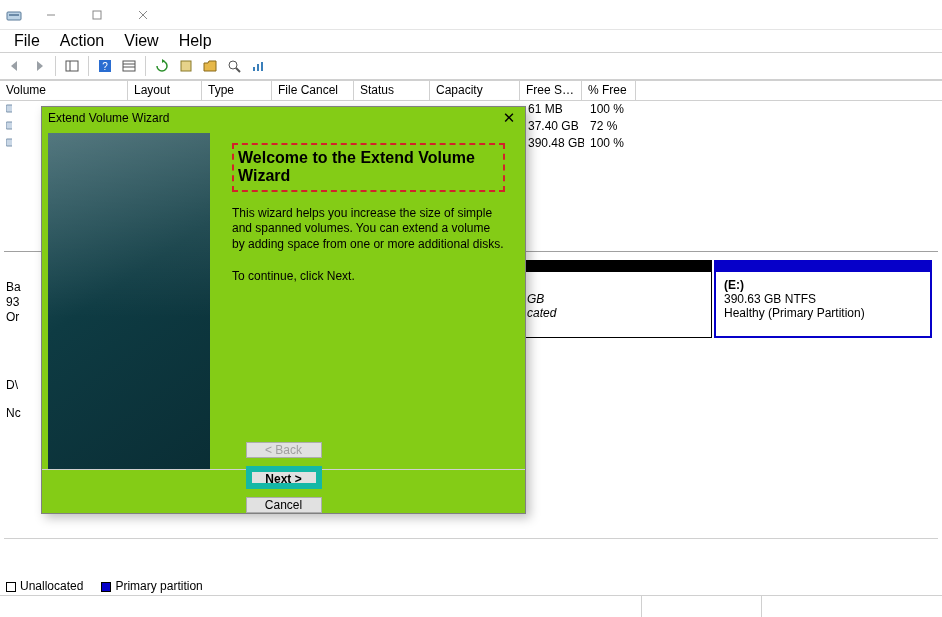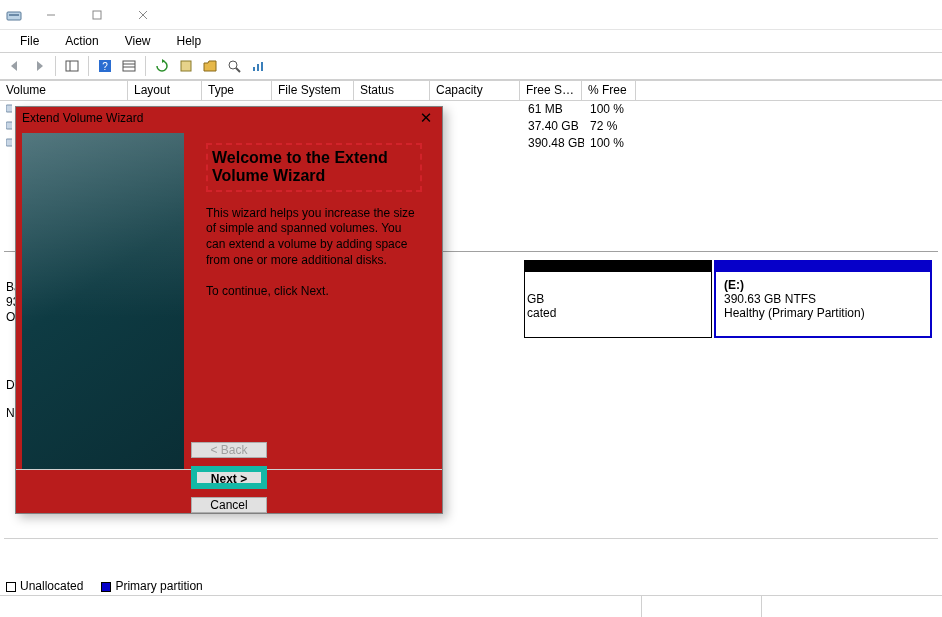--- a/index.html
+++ b/index.html
@@ -8,21 +8,21 @@
   
   .titlebar { height: 30px; display: flex; align-items: center; padding: 0 0 0 6px; background: #fff; border-bottom: 1px solid #e5e5e5; }
   .titlebar .app-icon { width: 16px; height: 16px; margin-right: 6px; }
   .titlebar .title { flex: 1; color: #6d6d6d; font-size: 12px; }
   .winbtns { display: flex; }
   .winbtn { width: 46px; height: 30px; display: flex; align-items: center; justify-content: center; color: #888; }
   .winbtn svg { stroke: #888; }
 
   
   .menubar { height: 22px; display: flex; align-items: center; padding: 0 6px; gap: 4px; }
-  .menu-item { padding: 2px 8px; font-size: 12px; margin-left: 6px; }
+  .menu-item { padding: 2px 8px; font-size: 16px; }
 
   
   .toolbar { height: 28px; border-top: 1px solid #d0d0d0; border-bottom: 1px solid #d0d0d0; display: flex; align-items: center; padding: 0 4px; gap: 2px; }
   .tb-btn { width: 22px; height: 22px; display: flex; align-items: center; justify-content: center; border: 1px solid transparent; }
   .tb-sep { width: 1px; height: 20px; background: #d0d0d0; margin: 0 3px; }
 
   
   .grid-area { border-top: 1px solid #d0d0d0; }
   .grid-header { display: flex; height: 20px; background: #fff; }
   .gh-cell { border-right: 1px solid #d0d0d0; border-bottom: 1px solid #d0d0d0; padding: 2px 6px; font-size: 12px; white-space: nowrap; overflow: hidden; text-overflow: ellipsis; }
@@ -37,21 +37,21 @@
 
   
   .legend { position:absolute; bottom:24px; left:6px; display:flex; gap:18px; align-items:center; font-size:12px; }
   .legend .sw { width:10px; height:10px; border:1px solid #000; display:inline-block; margin-right:4px; vertical-align:middle; }
   .legend .sw.blue { background:#0600c9; }
   .status-bar { position:absolute; bottom:0; left:0; right:0; height:22px; border-top:1px solid #d0d0d0; display:flex; }
   .status-bar .sb-cell { flex:1; border-right:1px solid #d0d0d0; }
   .status-bar .sb-cell:last-child { border-right:none; flex:0 0 180px; }
 
   
-  .wizard { position:absolute; left:15px; top:106px; width:428px; height:408px; background:#b91c1c; border:1px solid #808080; box-shadow: 4px 4px 10px rgba(0,0,0,0.25); }
+  .wizard { position:absolute; left:41px; top:106px; width:485px; height:408px; background:#84cc16; border:1px solid #808080; box-shadow: 4px 4px 10px rgba(0,0,0,0.25); }
   .wizard-title { height:22px; display:flex; align-items:center; padding:0 6px; font-size:12px; }
   .wizard-title .wt-text { flex:1; }
   .wizard-title .close { width:20px; height:20px; display:flex; align-items:center; justify-content:center; font-size:15px; }
   .wizard-body { display:flex; height:340px; }
   .wizard-banner { width:162px; background: linear-gradient(145deg, #2e5a63 0%, #0e3b43 45%, #0a2e35 100%); position:relative; margin:4px 0 0 6px; }
   .wizard-banner::before { content:""; position:absolute; top:0; left:0; right:0; height:55%; background: linear-gradient(180deg, rgba(255,255,255,0.18), rgba(255,255,255,0)); }
   .wizard-content { flex:1; padding: 14px 20px 10px 22px; font-size:12px; }
   .wiz-heading { font-size:16px; font-weight:bold; border:2px dashed #d2232a; padding:4px 6px 4px 4px; margin-bottom:14px; line-height:1.15; }
   .wiz-para { margin-bottom:16px; line-height:1.3; }
   .wizard-buttons { border-top:1px solid #d0d0d0; height:44px; display:flex; align-items:center; justify-content:flex-end; gap:8px; padding:0 14px;flex-direction:column; }
@@ -160,21 +160,21 @@
         <rect x="10" y="3" width="2" height="9" fill="#3a7fba"></rect>
       </svg>
     </div>
 </div>
 
 <div class="grid-area">
   <div class="grid-header">
     <div class="gh-cell" style="width:128px">Volume</div>
     <div class="gh-cell" style="width:74px">Layout</div>
     <div class="gh-cell" style="width:70px">Type</div>
-    <div class="gh-cell" style="width:82px">File System</div>
+    <div class="gh-cell" style="width:82px">File Cancel</div>
     <div class="gh-cell" style="width:76px">Status</div>
     <div class="gh-cell" style="width:90px">Capacity</div>
     <div class="gh-cell" style="width:62px">Free Spa...</div>
     <div class="gh-cell" style="width:54px">% Free</div>
     <div class="gh-cell" style="flex:1;border-right:none"></div>
   </div>
   <div class="grid-body">
 
     <div class="grid-row">
       <div class="gr-cell" style="width:10px"><span class="disk-icon"><svg width="14" height="10">
@@ -209,21 +209,21 @@
     <div class="disk-label-box" style="width:24px;border:none;padding:22px 2px 4px 2px;">
       <div>Ba</div>
       <div>93</div>
       <div>Or</div>
     </div>
   </div>
 
   <div style="position:absolute; top:8px; left:520px; width:188px; height:12px; background:#000;"></div>
   <div style="position:absolute; top:8px; left:710px; width:218px; height:12px; background:#0600c9;"></div>
 
-  <div style="position:absolute; top:20px; left:520px; width:188px; height:66px; border:1px solid #000; border-top:none; padding:20px 0 0 2px;">
+  <div style="position:absolute; top:20px; left:520px; width:188px; height:66px; border:1px solid #000; border-top:none; padding:20px 0 0 2px;font-style:italic;">
     <div>GB</div>
     <div>cated</div>
   </div>
 
   <div style="position:absolute; top:20px; left:710px; width:218px; height:66px; border:2px solid #0600c9; border-top:none; padding:6px 8px;">
     <div style="font-weight:bold">(E:)</div>
     <div>390.63 GB NTFS</div>
     <div>Healthy (Primary Partition)</div>
   </div>
 

